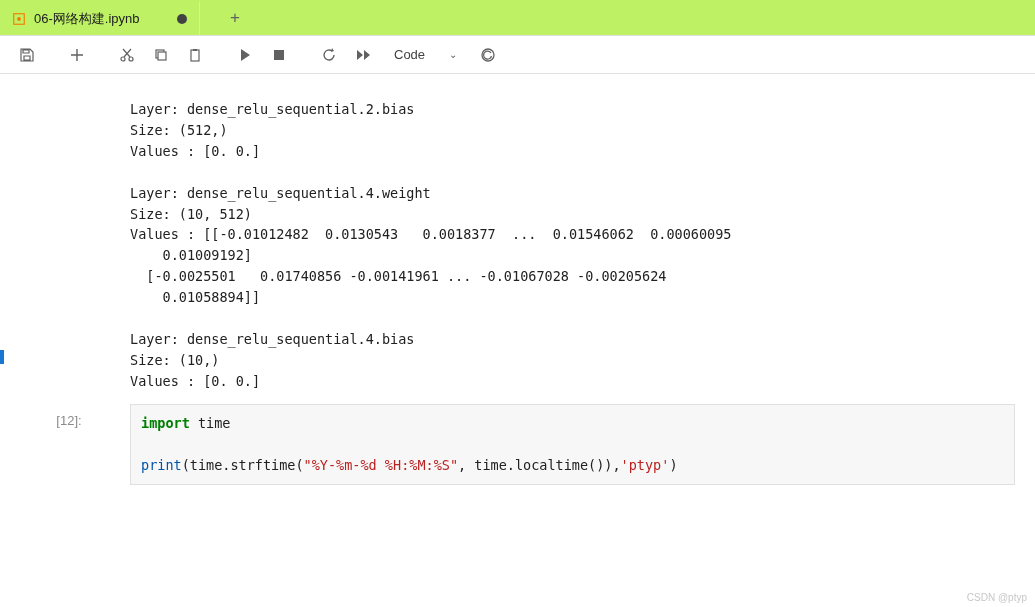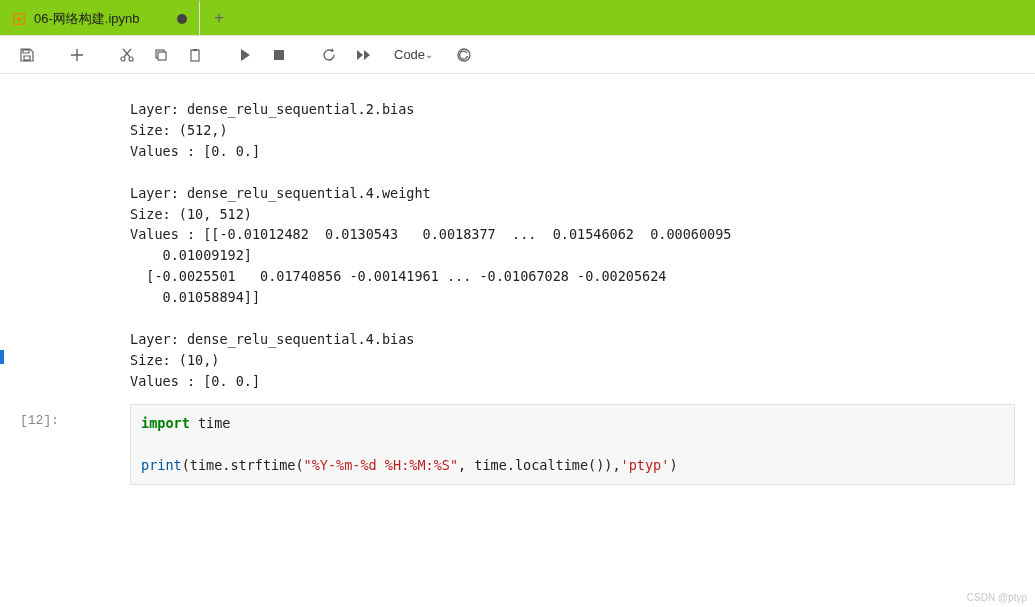--- a/index.html
+++ b/index.html
@@ -11,21 +11,22 @@
       width: 1035px;
       height: 607px;
       overflow: hidden;
       position: relative;
     }
     .tab-bar {
       display: flex;
       align-items: center;
       height: 36px;
       border-bottom: 1px solid #e0e0e0;
-      background: #84cc16;
+      background: #bef264;
+      gap: 16px;
     }
     .tab {
       display: flex;
       align-items: center;
       padding: 0 12px;
       height: 100%;
       border-right: 1px solid #e0e0e0;
       gap: 8px;
       cursor: pointer;
       min-width: 200px;
@@ -61,21 +62,21 @@
       justify-content: center;
       color: #616161;
       cursor: pointer;
       border-radius: 2px;
     }
     .tool-btn svg { width: 16px; height: 16px; }
     .tool-sep { width: 12px; }
     .cell-type {
       display: flex;
       align-items: center;
-      gap: 0;
+      gap: 24px;
       padding: 0 6px;
       margin-left: 6px;
       cursor: pointer;
     }
     .cell-type-label { font-size: 13px; color: #424242; }
     .chevron { font-size: 10px; color: #616161; }
 
     .left-bar {
       position: absolute;
       left: 0;
@@ -109,22 +110,22 @@
     }
     .md-cell a { color: #1976d2; text-decoration: none; }
 
     .code-cell {
       display: flex;
       margin: 8px 20px 0 20px;
     }
     .prompt {
       width: 110px;
       padding-top: 9px;
-      text-align: left;
-      font-family: Liberation Mono, monospace;
+      text-align: center;
+      font-family: Liberation Sans, sans-serif;
       font-size: 13px;
       color: #8a8a8a;
       padding-right: 12px;
       flex-shrink: 0;
     }
     .code-input {
       flex: 1;
       background: #f7f7f7;
       border: 1px solid #e0e0e0;
       padding: 8px 10px;

